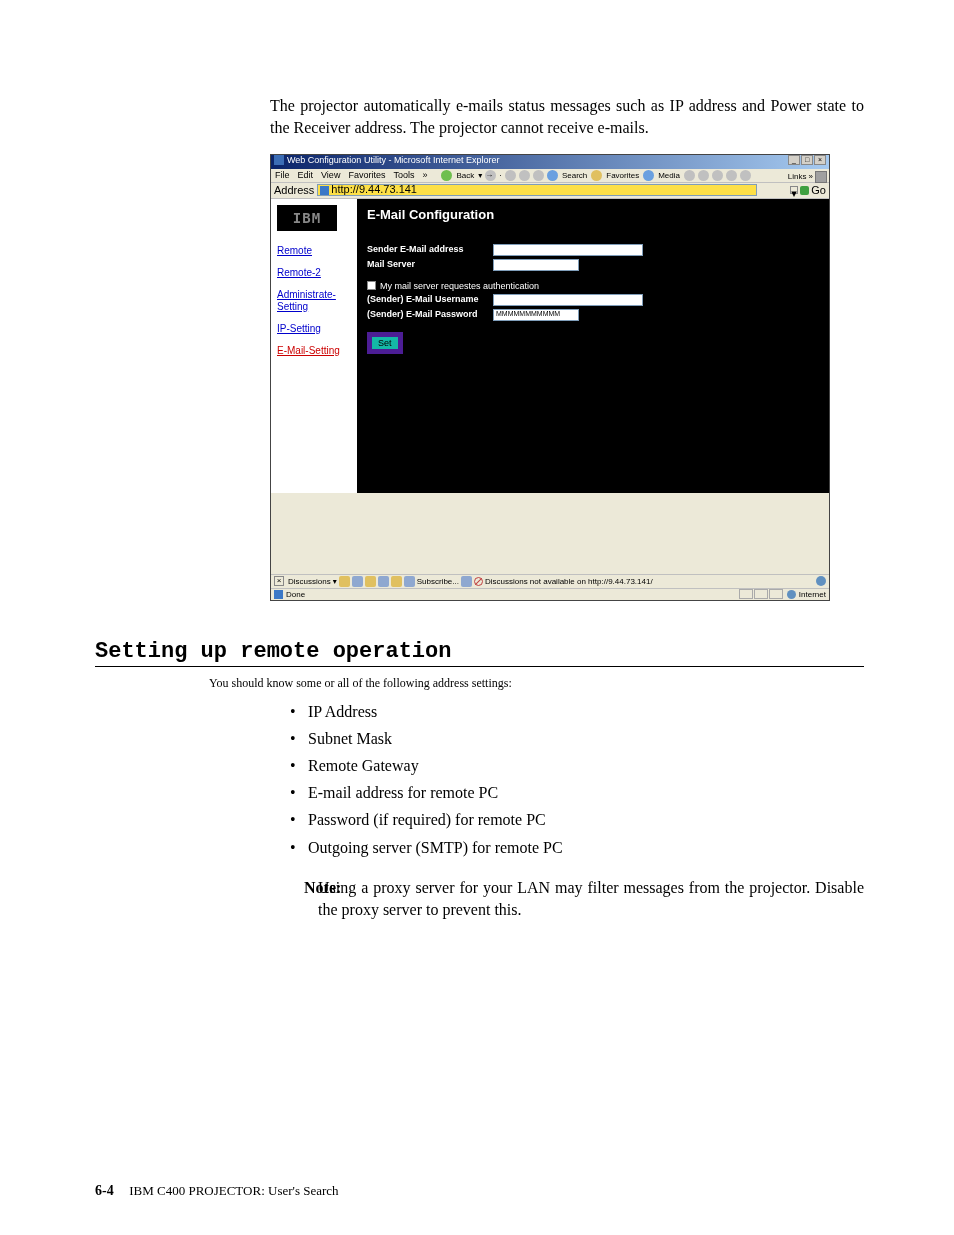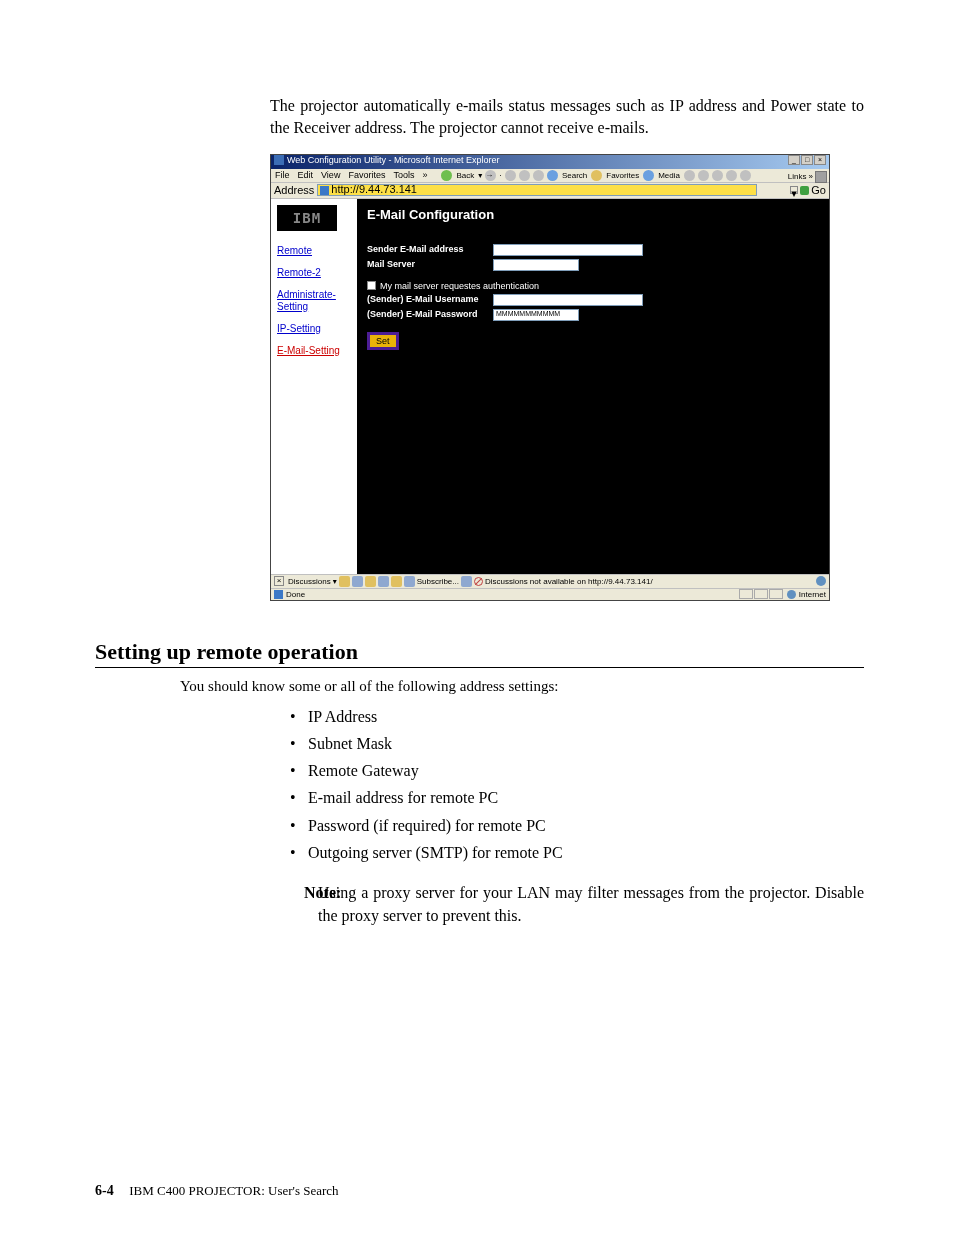--- a/index.html
+++ b/index.html
@@ -137,21 +137,21 @@
     background: #ece9d8;
     border: 1px solid #888;
   }
   .ss-address .go-icon {
     width: 9px; height: 9px;
     background: #3fa040;
     border-radius: 2px;
   }
   .ss-body {
     display: flex;
-    height: 375px;
+    height: 294px;
   }
   .ss-sidebar {
     width: 86px;
     background: #fff;
     padding: 6px 6px;
     font-size: 10px;
   }
   .ss-logo {
     width: 60px; height: 26px;
     background: #000;
@@ -212,22 +212,22 @@
   }
   .ss-pwd-val {
     font-size: 7px;
     color:#000;
     padding-left: 2px;
     letter-spacing: 0px;
     overflow: hidden;
   }
   .ss-set-btn {
     margin-top: 8px;
-    background: #eab308;
-    border: 3px solid #4c1d95;
+    background: #14b8a6;
+    border: 5px solid #4c1d95;
     color: #000;
     font-size: 9px;
     padding: 1px 6px;
     display: inline-block;
   }
   .ss-discuss {
     position: absolute;
     bottom: 12px;
     left: 0; right: 0;
     height: 14px;
@@ -299,31 +299,31 @@
     border: 1px solid #aaa;
   }
   .ss-status .net-icon2 {
     width: 9px; height: 9px;
     background: #6090c0;
     border-radius: 50%;
     margin-right: 3px;
   }
   
   .section-heading {
-    font-family: Liberation Serif, serif;
+    font-family: Liberation Mono, monospace;
     font-size: 22px;
     font-weight: bold;
     margin-top: 38px;
     margin-bottom: 8px;
     border-bottom: 1px solid #000;
     padding-bottom: 2px;
   }
   .body-text {
-    margin-left: 85px;
-    font-size: 15px;
+    margin-left: 114px;
+    font-size: 12px;
     line-height: 1.4;
     margin-bottom: 6px;
   }
   .bullet-list {
     margin-left: 195px;
     font-size: 16px;
     line-height: 1.7;
   }
   .bullet-list li {
     list-style: none;

